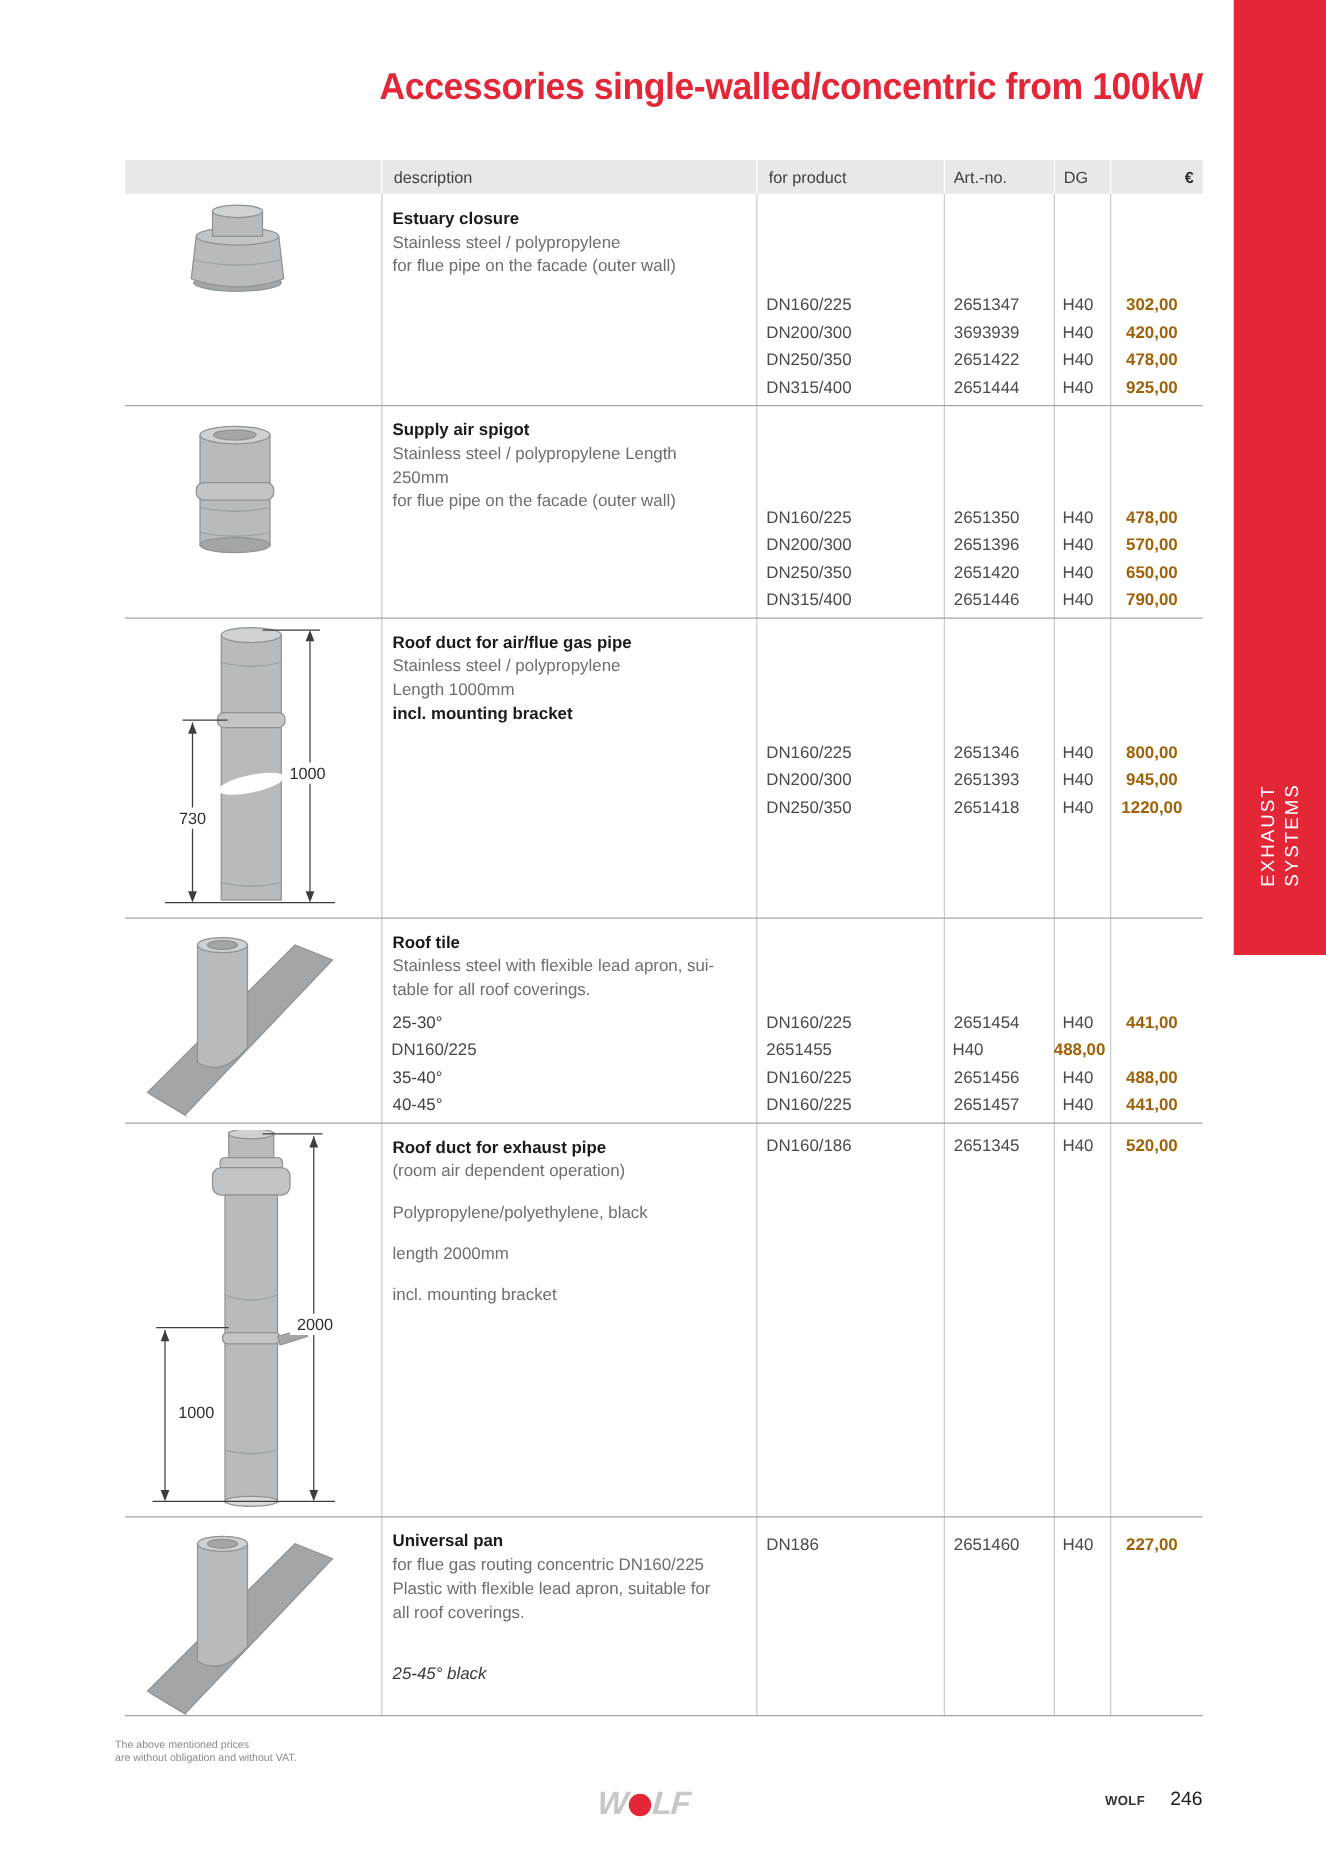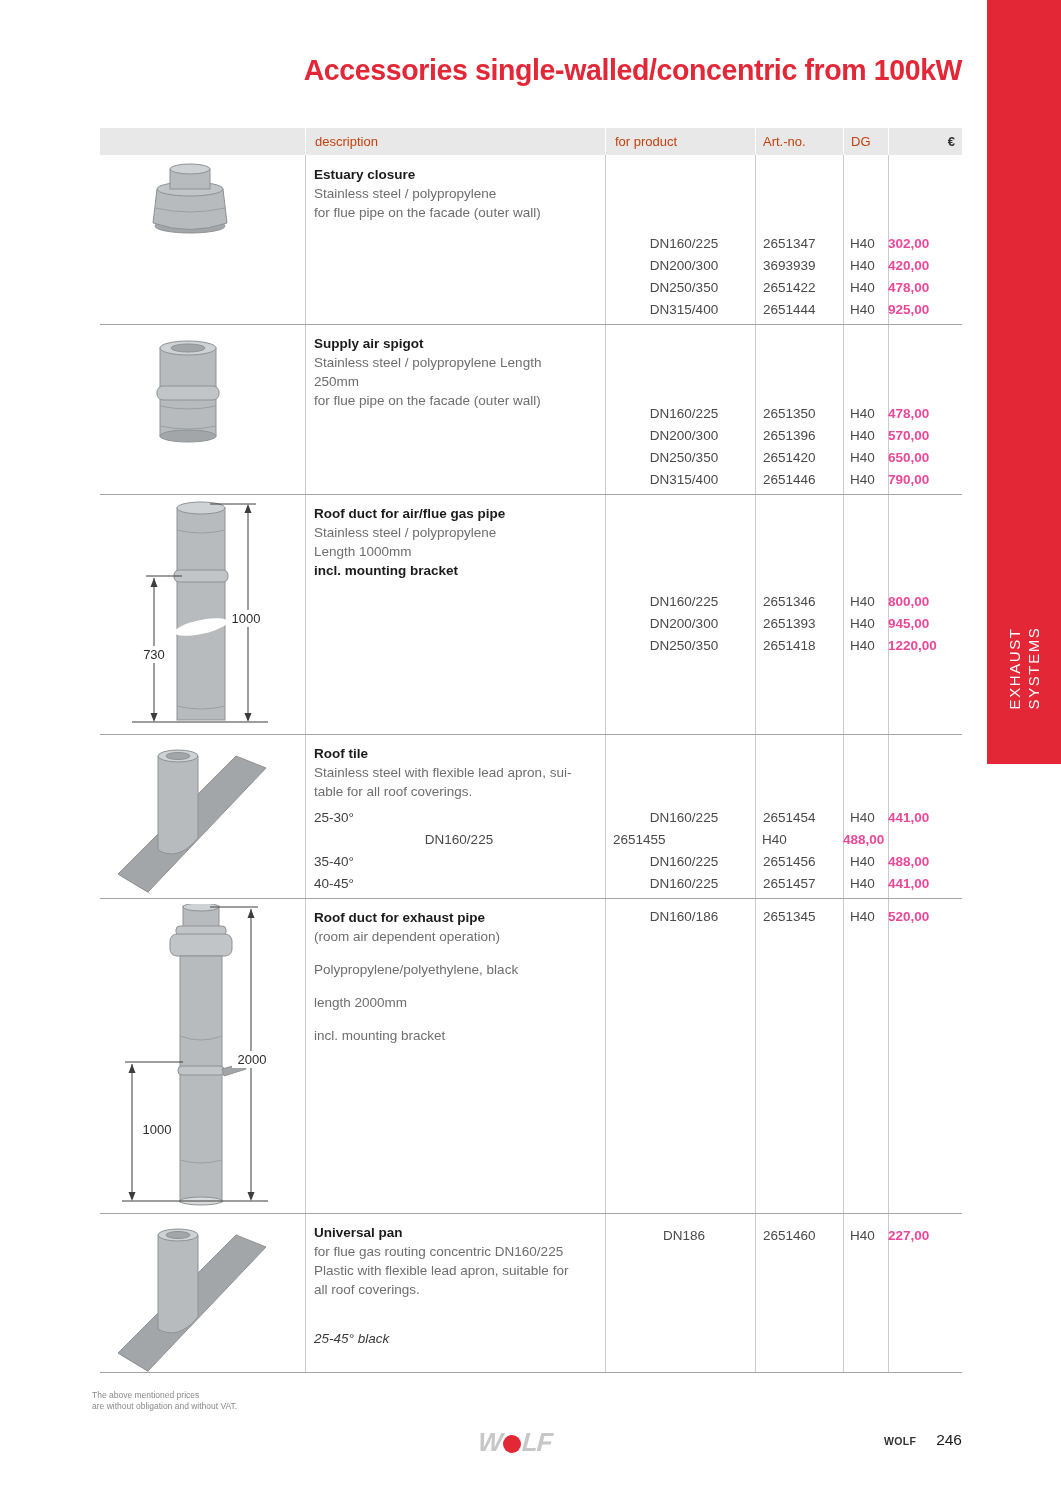--- a/index.html
+++ b/index.html
@@ -30,45 +30,45 @@
   .side-tab{position:absolute;left:987px;top:0;width:74px;height:764px;background:var(--red);}
   .side-tab-text{
     position:absolute;left:37px;top:668px;
     transform:translate(-50%,-50%) rotate(-90deg);
     color:#fff;font-size:15px;letter-spacing:1.6px;line-height:19px;white-space:nowrap;
   }
   .side-tab-text span{display:block;}
 
   
   .table{position:absolute;left:100px;top:128px;width:862px;height:1245px;font-size:13.5px;}
-  .th{position:absolute;top:0;height:27px;background:var(--hdr-bg);color:#c2410c;
+  .th{position:absolute;top:0;height:27px;background:var(--hdr-bg);color:#404040;
       line-height:27px;padding-left:9px;font-size:13px;}
   .th.num{padding-left:7px;}
   .th.euro{text-align:right;padding:0 7px 0 0;color:#303030;font-weight:700;}
   .vline{position:absolute;top:27px;width:1px;height:1218px;background:var(--grid-v);}
   .hline{position:absolute;left:0;width:862px;height:1px;background:var(--grid-h);}
 
   .row{position:absolute;left:0;width:862px;}
   .img{position:absolute;}
 
   .desc{position:absolute;left:214px;top:10px;width:292px;line-height:19px;color:var(--txt-grey);}
   .desc .name{color:var(--txt-dark);font-weight:700;}
   .desc .boldline{color:var(--txt-dark);font-weight:700;}
   .desc .para{margin-top:14px;}
   .desc .extra{margin-top:30px;color:#3a3a3a;font-style:italic;}
 
   .variants{position:absolute;left:505px;width:357px;}
   .variants.labeled{left:205px;width:657px;}
   .vrow{display:grid;grid-template-columns:150px 88px 45px 74px;height:22px;line-height:22px;color:var(--txt-mid);}
   .labeled .vrow{grid-template-columns:300px 150px 88px 45px 74px;}
   .vrow .lb{padding-left:9px;color:#3f3f3f;}
-  .vrow .pd{padding-left:8px;text-align:center;}
+  .vrow .pd{padding-left:8px;}
   .vrow .ar{padding-left:8px;}
   .vrow .dg{padding-left:7px;}
-  .vrow .pr{text-align:left;padding-right:7px;font-weight:700;color:#ec4899;}
+  .vrow .pr{text-align:center;padding-right:7px;font-weight:700;color:#a16207;}
   .v-bottom{bottom:3px;}
   .v-top8{top:8px;}
   .v-top12{top:12px;}
   .v-top97{top:97px;}
 
   
   svg text{font-family:"Liberation Sans",sans-serif;font-size:13px;fill:#2e2e2e;}
   .dim{stroke:#3d3d3d;stroke-width:1;fill:none;}
   .arr{fill:#3d3d3d;stroke:none;}
   .metal{fill:#b8bbbd;stroke:#8e9294;stroke-width:1;}

